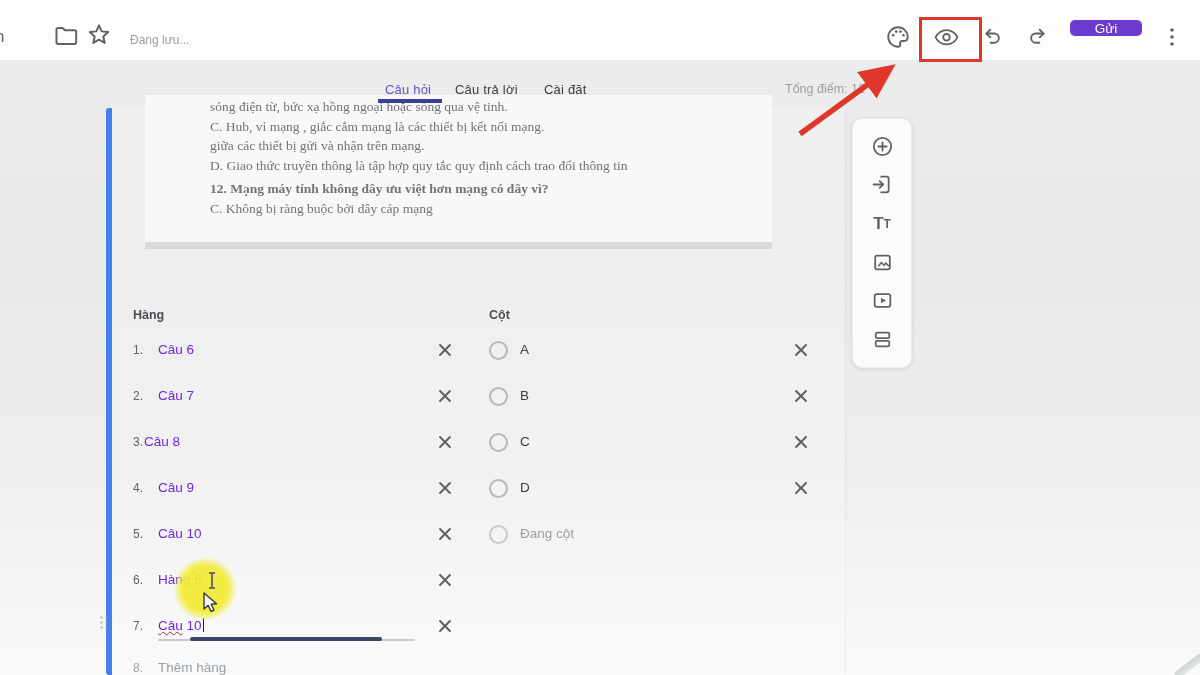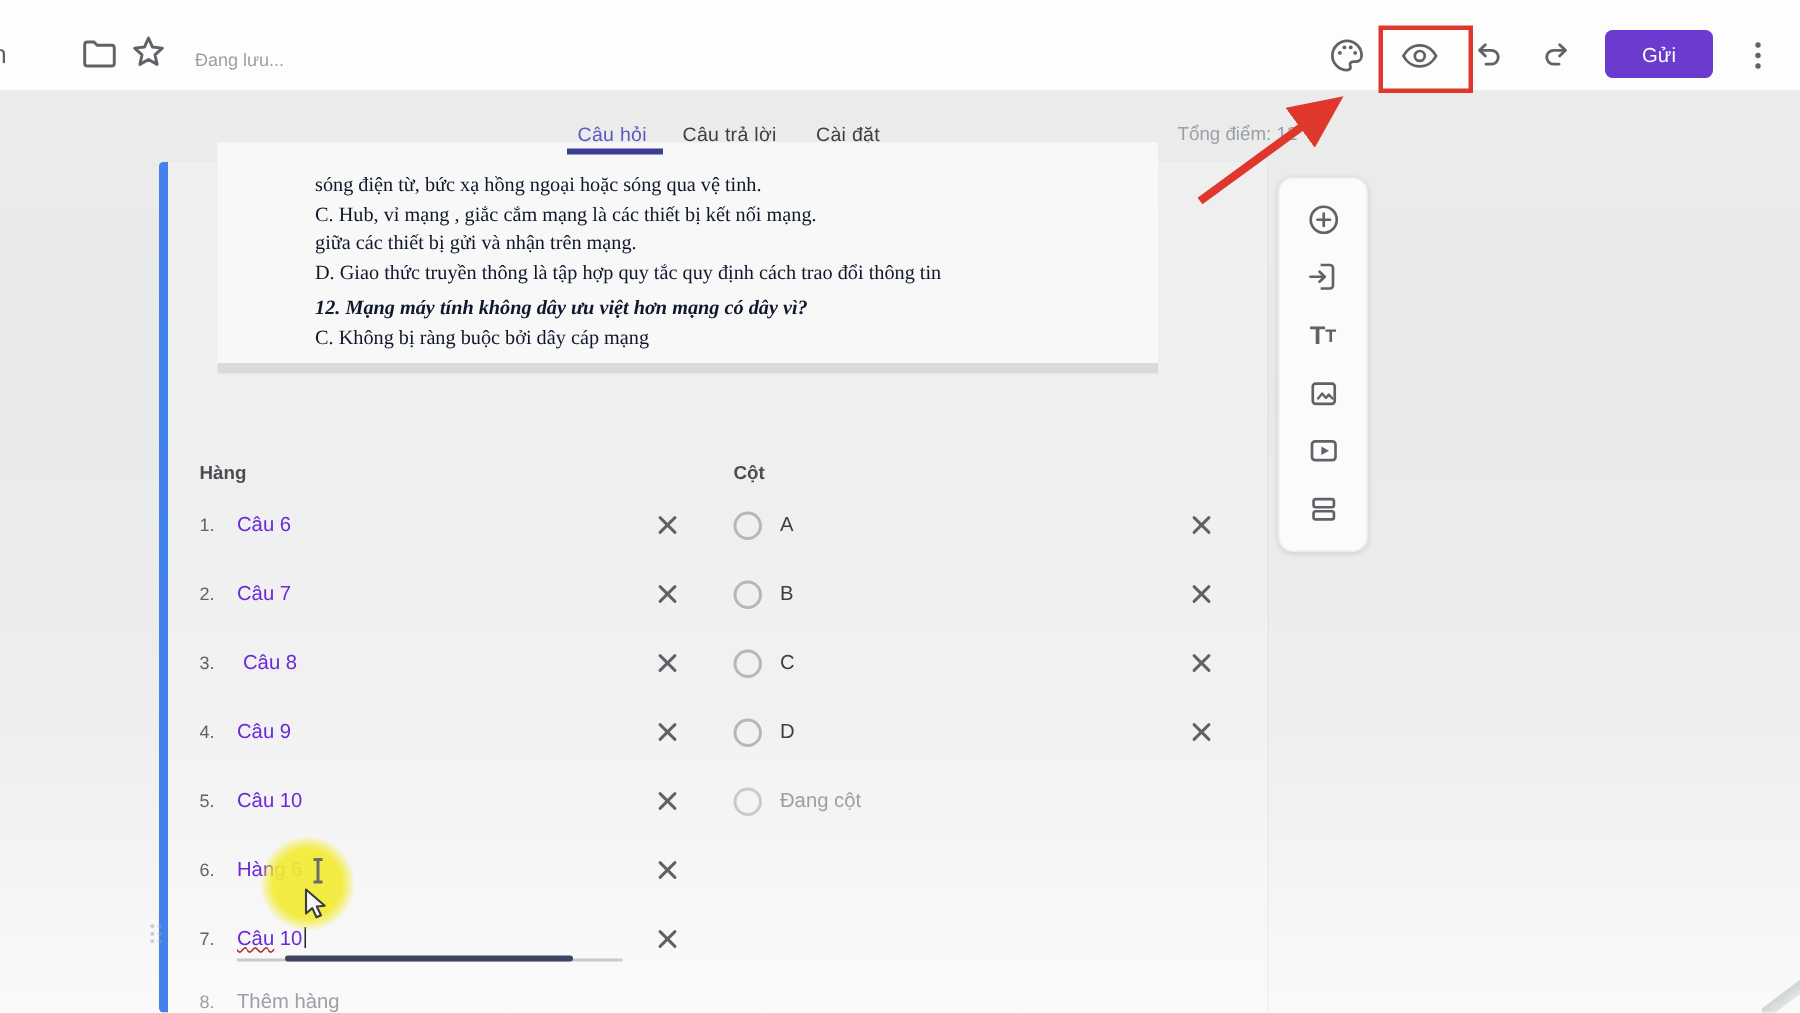--- a/index.html
+++ b/index.html
@@ -7,33 +7,33 @@
     width:1200px;height:675px;position:relative;overflow:hidden;
     font-family:"Liberation Sans","DejaVu Sans",sans-serif;
     background:linear-gradient(180deg,#ececec 0%,#e9eaea 40%,#eeeeee 70%,#f6f6f6 90%,#fafafa 100%);
   }
   .abs{position:absolute;}
   
   .topbar{position:absolute;left:0;top:0;width:1200px;height:60px;background:#fdfdfd;}
   .icon-btn{position:absolute;display:flex;align-items:center;justify-content:center;}
   .title-frag{position:absolute;left:-5px;top:27px;font-size:17px;color:#5f6368;}
   .saving{position:absolute;left:130px;top:33px;font-size:12px;color:#9aa0a6;}
-  .send-btn{position:absolute;left:1070px;top:20px;width:72px;height:32px;background:#6a3bce;border:none;
+  .send-btn{position:absolute;left:1070px;top:20px;width:72px;height:16px;background:#6a3bce;border:none;
     border-radius:5px;color:#fff;font-size:13.5px;font-weight:500;font-family:inherit;cursor:pointer;}
   .red-box{position:absolute;left:919px;top:17px;width:57px;height:39px;border:3px solid #e0372c;background:transparent;}
   
   .tab{position:absolute;top:82px;font-size:13px;color:#3c4043;letter-spacing:.2px;cursor:pointer;}
   .tab.active{color:#5c59c4;font-weight:500;}
   .tab-underline{position:absolute;left:378px;top:99px;width:64px;height:4px;background:#3c3e93;z-index:5;}
   .total-points{position:absolute;left:785px;top:82px;font-size:12.5px;color:#9aa0a6;}
   
   .doc{position:absolute;left:145px;top:95px;width:627px;height:149px;background:#f8f8f8;overflow:hidden;z-index:2;}
   .doc-inner{padding:2px 10px 0 65px;font-family:"Liberation Serif","DejaVu Serif",serif;
-    font-size:13.5px;line-height:19.5px;color:#0f172a;margin-top:16px;}
-  .doc-inner .q{font-weight:bold;margin-top:4px;font-style:italic;}
+    font-size:13.5px;line-height:19.5px;color:#737373;}
+  .doc-inner .q{font-weight:bold;margin-top:4px;}
   .doc-strip{position:absolute;left:145px;top:242px;width:627px;height:7px;background:#d9dadb;z-index:2;}
   
   .qcard{position:absolute;left:112px;top:108px;width:733px;height:567px;background:rgba(250,250,250,.28);
     border-right:1px solid rgba(0,0,0,.05);}
   .blue-bar{position:absolute;left:106px;top:108px;width:6px;height:567px;background:#4382ec;border-radius:3px 0 0 3px;}
   
   .grid-header{position:absolute;font-size:12.5px;font-weight:600;color:#4a4d51;text-align:right;}
   .row-num{position:absolute;font-size:12px;color:#5f6368;}
   .row-label{position:absolute;font-size:13.5px;color:#6d28d9;}
   .row-label.muted,.col-label.muted{color:#9aa0a6;}
@@ -155,21 +155,21 @@
 
 <span class="row-num" style="left:133px;top:343px;">1.</span>
 <span class="row-label" style="left:158px;top:342px;">Câu 6</span>
 <span class="xicon" style="left:437px;top:342px;"></span>
 
 <span class="row-num" style="left:133px;top:389px;">2.</span>
 <span class="row-label" style="left:158px;top:388px;">Câu 7</span>
 <span class="xicon" style="left:437px;top:388px;"></span>
 
 <span class="row-num" style="left:133px;top:435px;">3.</span>
-<span class="row-label" style="left:162px;top:434px;">Câu 8</span>
+<span class="row-label" style="left:144px;top:434px;">Câu 8</span>
 <span class="xicon" style="left:437px;top:434px;"></span>
 
 <span class="row-num" style="left:133px;top:481px;">4.</span>
 <span class="row-label" style="left:158px;top:480px;">Câu 9</span>
 <span class="xicon" style="left:437px;top:480px;"></span>
 
 <span class="row-num" style="left:133px;top:527px;">5.</span>
 <span class="row-label" style="left:158px;top:526px;">Câu 10</span>
 <span class="xicon" style="left:437px;top:526px;"></span>
 

